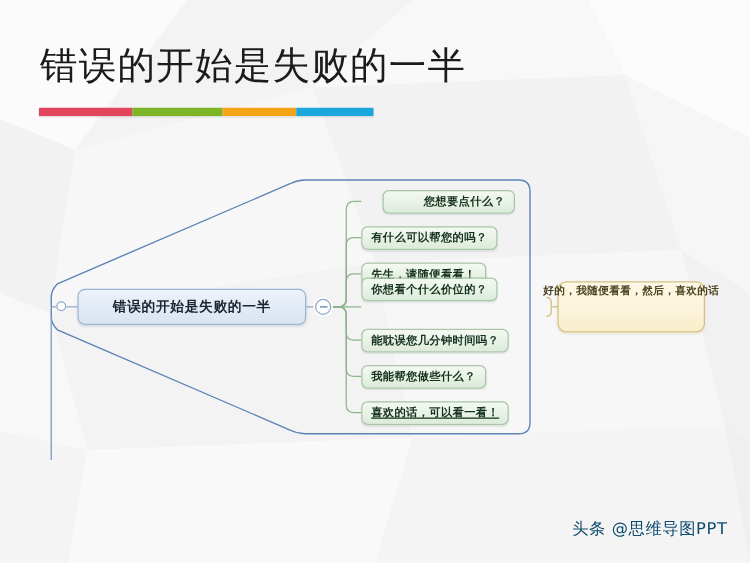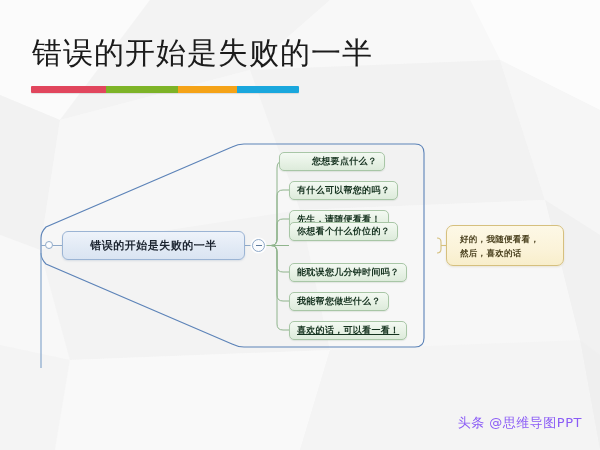--- a/index.html
+++ b/index.html
@@ -76,21 +76,20 @@
   }
 
   #note-node {
     left:446px; top:225px;
     width:118px; height:41px;
     border:1px solid #d6c07e;
     border-radius:7px;
     background:linear-gradient(180deg,#fdf8e6 0%,#fbf3d9 60%,#f8eecb 100%);
     box-shadow:0 1px 2px rgba(170,150,90,.20);
     font-size:8.5px; font-weight:bold; color:#4d4321;
-    flex-direction:column;
     align-items:flex-start;
     justify-content:center;
     padding:0 13px;
     line-height:14px;
     letter-spacing:.3px;
   }
   #note-node .nline { white-space:nowrap; }
 
   
   #collapse-toggle {
@@ -116,21 +115,21 @@
     border-radius:50%;
     background:#fdfdfe;
     cursor:pointer;
   }
 
   
   #watermark {
     position:absolute;
     right:18px; bottom:18px;
     font-size:13px;
-    color:#8b5cf6;
+    color:#0c4a6e;
     letter-spacing:.5px;
     white-space:nowrap;
     font-family:"DejaVu Sans","Liberation Sans",sans-serif;
   }
 </style>
 </head>
 <body>
 
 <div id="slide">
 
@@ -203,21 +202,21 @@
       <line x1="441" y1="245.5" x2="446" y2="245.5" stroke="#d6c07e" stroke-width="1.1"></line>
     </svg>
 
     <div class="node" id="root-node">
       <span>错误的开始是失败的一半</span>
     </div>
 
     <div id="left-dot"></div>
     <div id="collapse-toggle"></div>
 
-    <div class="node child-node" style="left:279px;top:151.5px;padding-left:32px;">
+    <div class="node child-node" style="left:306px;top:151.5px;padding-left:32px;">
       <span>您想要点什么？</span>
     </div>
     <div class="node child-node" style="left:289px;top:209.5px;">
       <span>先生，请随便看看！</span>
     </div>
     <div class="node child-node" style="left:289px;top:180.5px;">
       <span>有什么可以帮您的吗？</span>
     </div>
     <div class="node child-node" style="left:289px;top:222px;">
       <span>你想看个什么价位的？</span>

